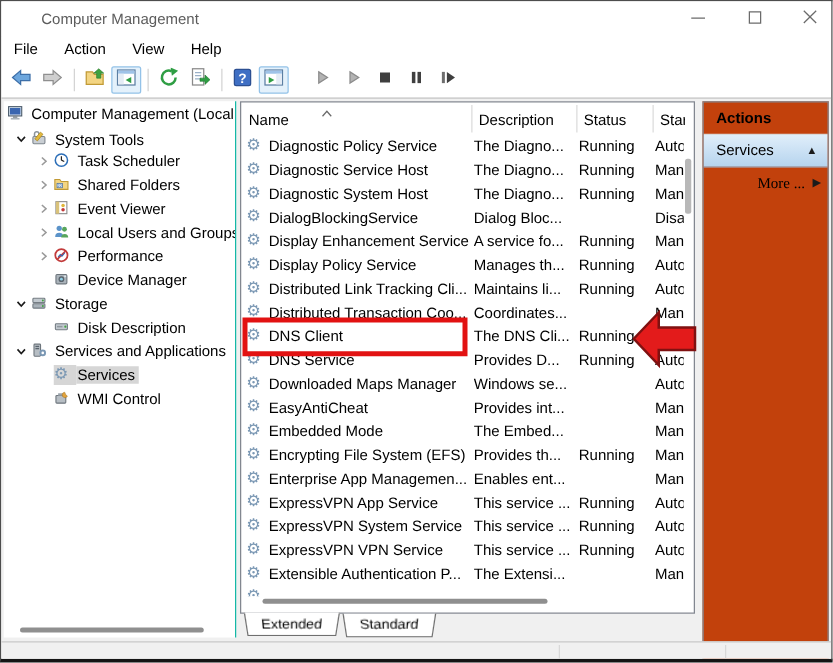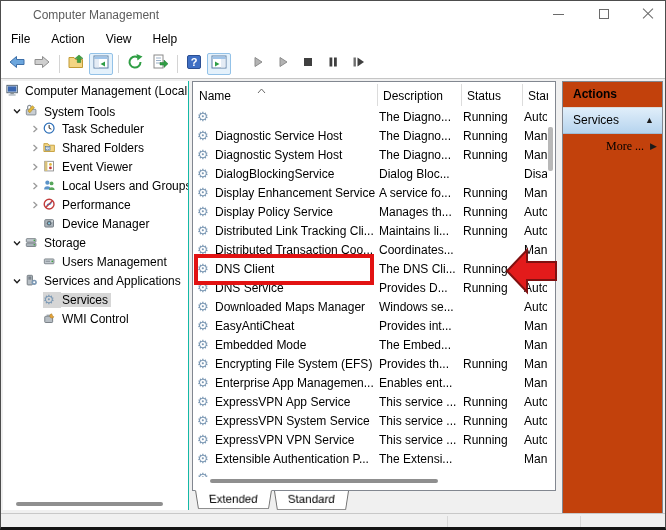--- a/index.html
+++ b/index.html
@@ -328,21 +328,21 @@
         </div>
         <div class="tree-row" style="margin-left: 24px;">
           <span class="tree-chevron"></span>
           <span class="tree-icon">
             <svg width="14" height="14" viewBox="0 0 16 16">
               <rect x="1.5" y="4.5" width="11" height="5.5" rx="0.8" fill="#c2c9cf" stroke="#757d84"></rect>
               <circle cx="10.6" cy="7.2" r="1" fill="#3fa23f"></circle>
               <rect x="3" y="6.5" width="5" height="1.4" fill="#8f979e"></rect>
             </svg>
           </span>
-          <span class="tree-label">Users Management</span>
+          <span class="tree-label">Disk Description</span>
         </div>
         <div class="tree-row" style="margin-left: 6px;">
           <span class="tree-chevron">
             <svg width="10" height="10" viewBox="0 0 10 10">
               <polyline points="2,3.5 5,6.8 8,3.5" fill="none" stroke="#1b1b1b" stroke-width="1.3"></polyline>
             </svg>
           </span>
           <span class="tree-icon">
             <svg width="14" height="14" viewBox="0 0 16 16">
               <rect x="2.5" y="1.5" width="6" height="11" rx="0.8" fill="#b7bec4" stroke="#6d757c"></rect>
@@ -382,20 +382,21 @@
           <span class="col-div" style="left: 184px;"></span>
           <span class="col-div" style="left: 268px;"></span>
           <span class="col-div" style="left: 329px;"></span>
           <span id="sort-caret"><svg width="9" height="6" viewBox="0 0 9 6">
               <polyline points="1,5 4.5,1 8,5" fill="none" stroke="#6a6a6a" stroke-width="1"></polyline>
             </svg></span>
         </div>
       <div id="list-rows">
           <div class="svc-row">
             <span class="svc-cell svc-gear">⚙</span>
+            <span class="svc-cell c-name">Diagnostic Policy Service</span>
             <span class="svc-cell c-desc">The Diagno...</span>
             <span class="svc-cell c-status">Running</span>
             <span class="svc-cell c-startup">Automatic</span>
           </div>
           <div class="svc-row">
             <span class="svc-cell svc-gear">⚙</span>
             <span class="svc-cell c-name">Diagnostic Service Host</span>
             <span class="svc-cell c-desc">The Diagno...</span>
             <span class="svc-cell c-status">Running</span>
             <span class="svc-cell c-startup">Manual</span>

